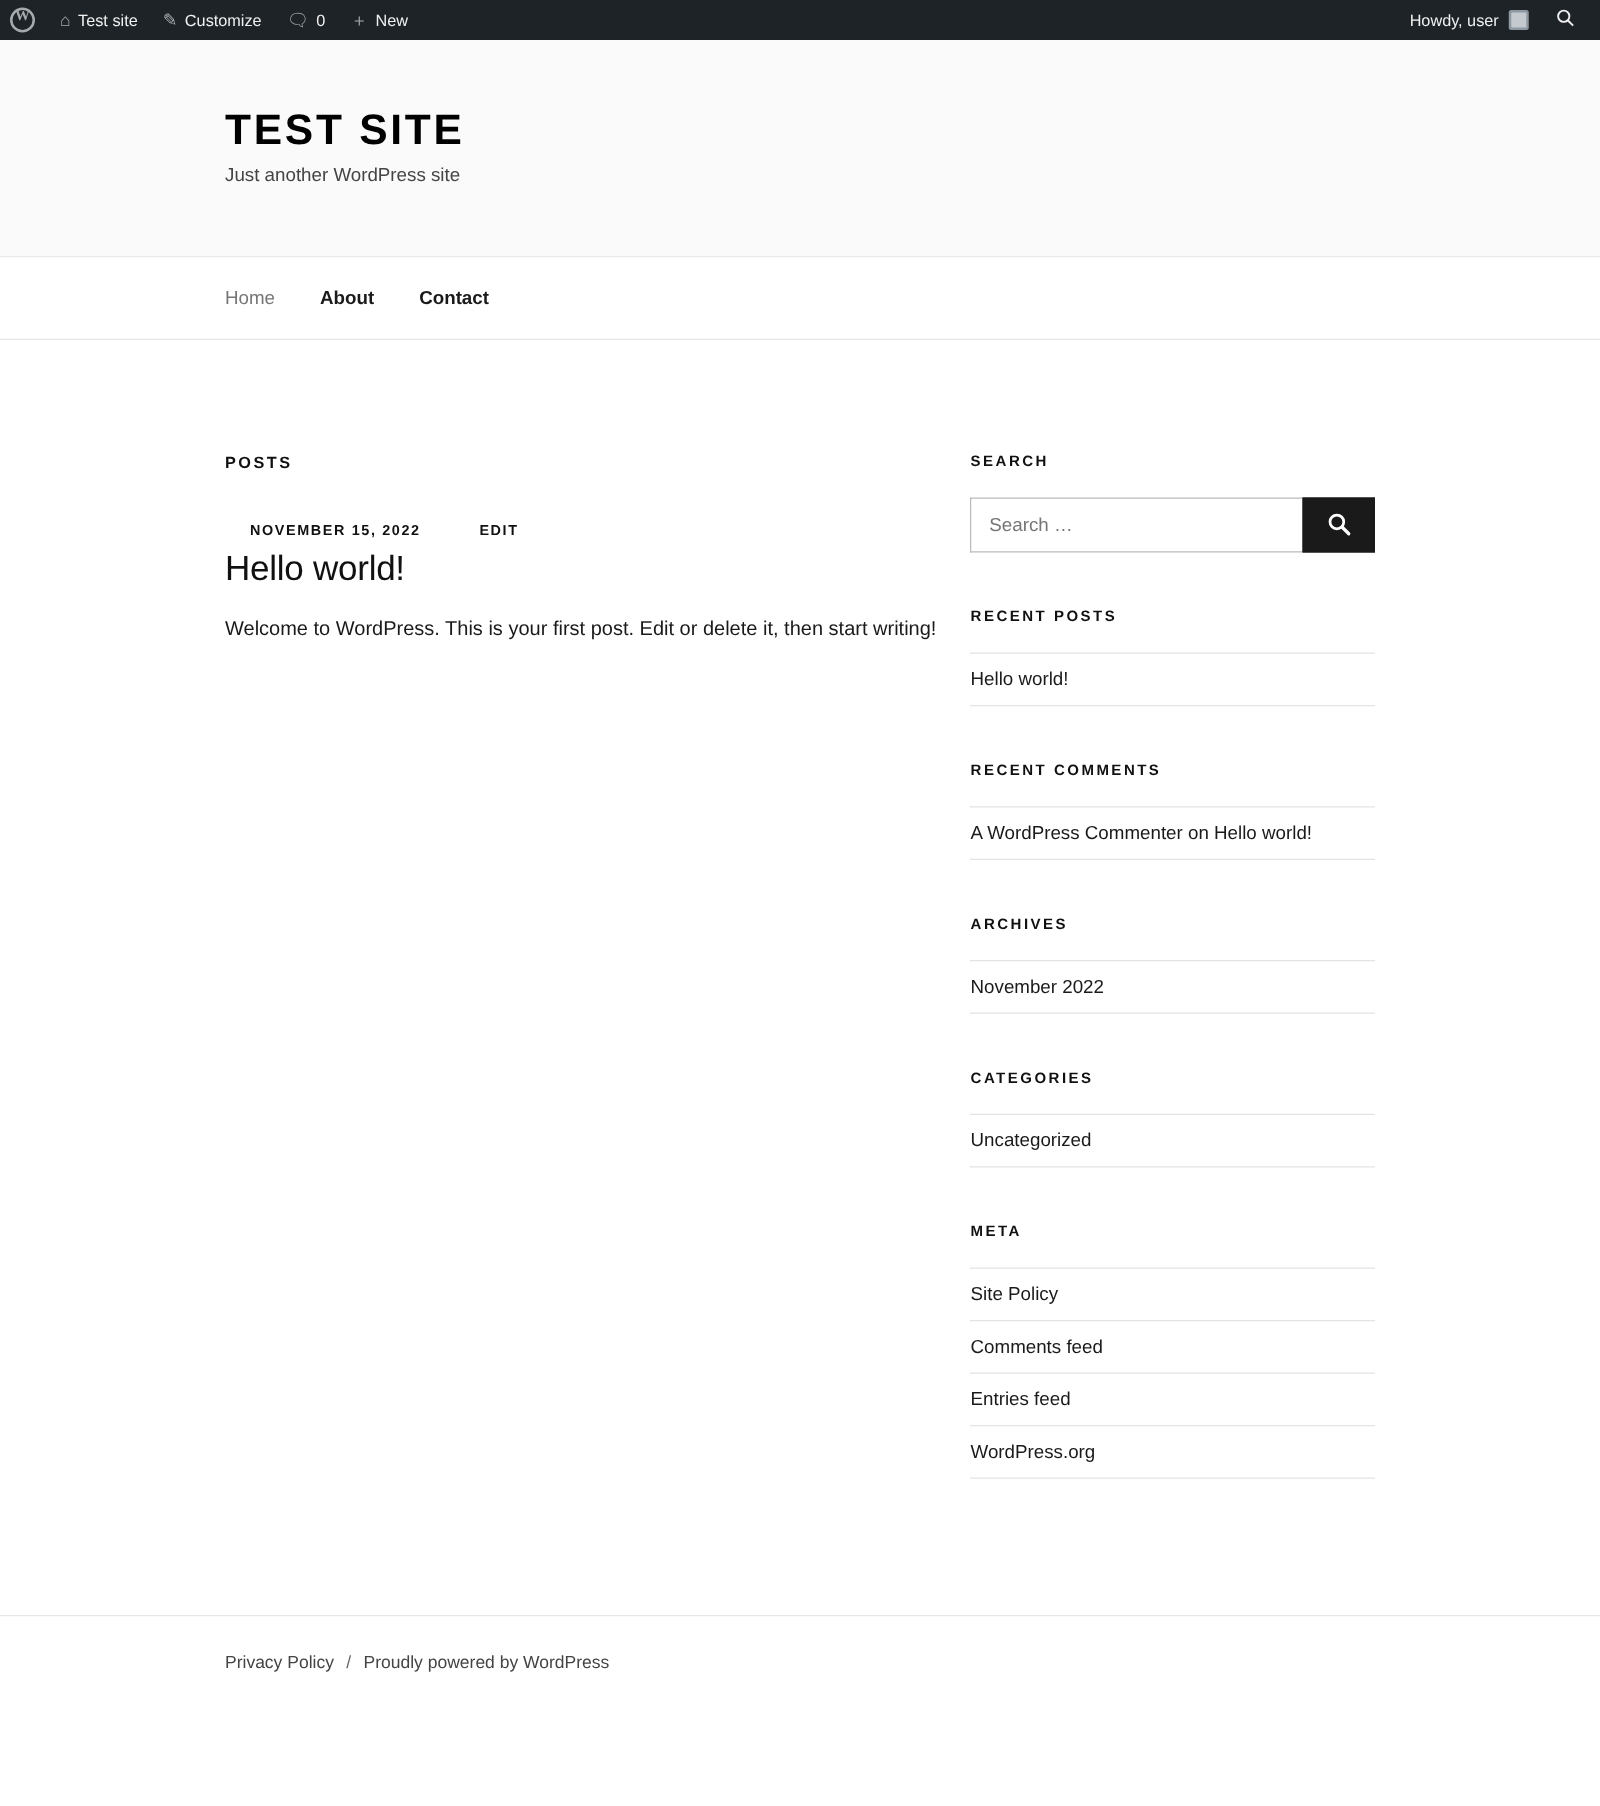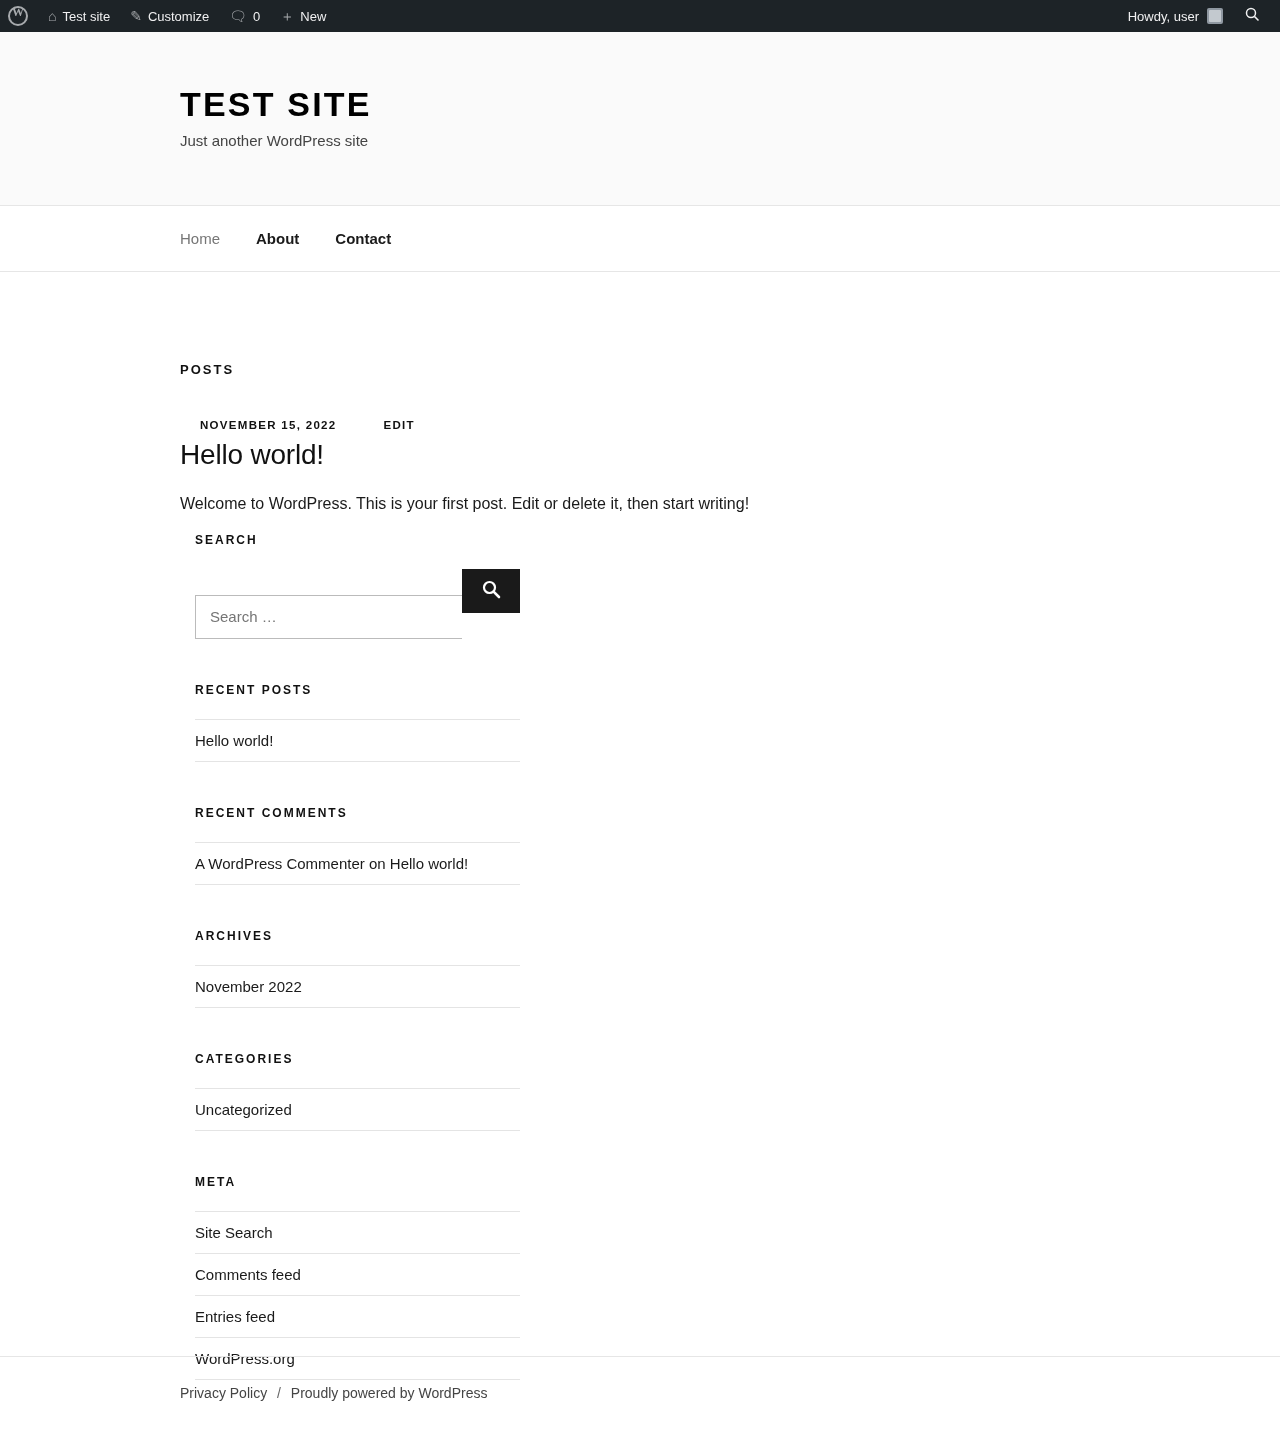--- a/index.html
+++ b/index.html
@@ -134,22 +134,21 @@
     font-weight: bold;
   }
   .nav-link.current { color: #767676; font-weight: normal; }
 
   
   .content-area {
     display: flex;
     width: 920px;
     margin: 0 auto;
     padding-top: 90px;
-    gap: 16px;
-    flex-direction: column;
+    gap: 4px;
   }
   .primary { width: 580px; }
   .sidebar { width: 325px; margin-left: 15px; }
 
   .posts-heading {
     font-size: 13px;
     font-weight: bold;
     letter-spacing: 2px;
     text-transform: uppercase;
     margin: 0 0 42px 0;
@@ -196,21 +195,20 @@
     flex: 1;
     height: 44px;
     border: 1px solid #bbb;
     border-right: none;
     padding: 12px 14px;
     font-size: 15px;
     font-family: "Liberation Sans", sans-serif;
     color: #555;
     outline: none;
     background: #fff;
-    margin-top: 26px;
   }
   .search-submit {
     width: 58px;
     height: 44px;
     background: #1a1a1a;
     border: 1px solid #1a1a1a;
     color: #fff;
     cursor: pointer;
     display: flex;
     align-items: center;
@@ -225,21 +223,21 @@
     color: #1a1a1a;
   }
   .widget-list li:first-child { border-top: 1px solid #e4e4e4; }
   .widget-list a { color: #1a1a1a; text-decoration: none; }
   .comment-line .author { color: #1a1a1a; }
   .comment-line .on { color: #1a1a1a; }
 
   
   .site-footer {
     position: absolute;
-    top: 1356px;
+    top: 1292px;
     left: 0;
     width: 1280px;
     border-top: 1px solid #e6e6e6;
     padding-top: 28px;
   }
   .footer-inner {
     width: 920px;
     margin: 0 auto;
     padding-left: -0px;
     font-size: 14px;
@@ -380,21 +378,21 @@
         <li>
           <a href="#">Uncategorized</a>
         </li>
       </ul>
     </section>
 
     <section class="widget">
       <h3 class="widget-title">META</h3>
       <ul class="widget-list">
         <li>
-          <a href="#">Site Search</a>
+          <a href="#">Site Policy</a>
         </li>
         <li>
           <a href="#">Comments feed</a>
         </li>
         <li>
           <a href="#">Entries feed</a>
         </li>
         <li>
           <a href="#">WordPress.org</a>
         </li>

